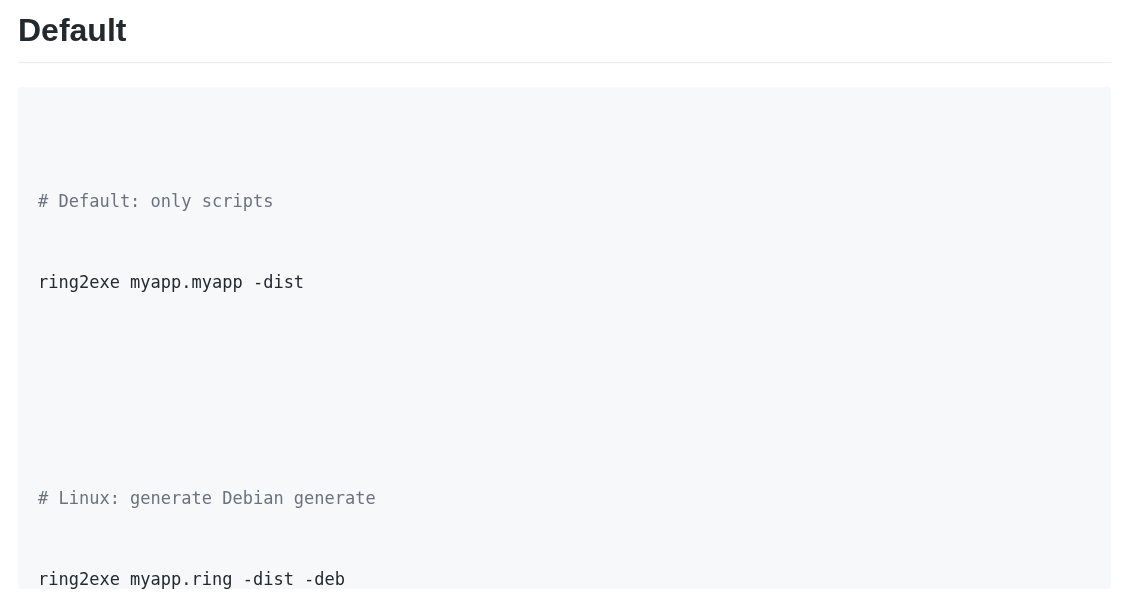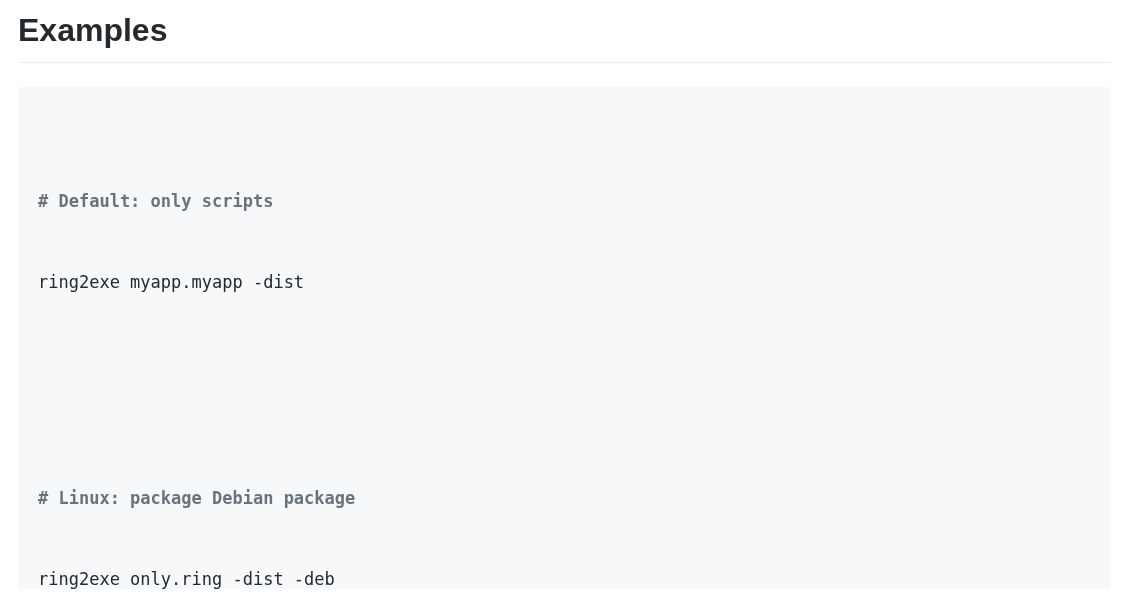--- a/index.html
+++ b/index.html
@@ -51,42 +51,41 @@
   }
   .code-group {
     margin-bottom: 27px;
   }
   .code-group:last-child {
     margin-bottom: 0;
   }
   .code-comment {
     color: var(--comment-color);
     white-space: pre;
-    font-weight: bold;
   }
   .code-command {
     color: var(--command-color);
     white-space: pre;
   }
 </style>
 </head>
 <body>
 
 <div class="page">
 
-  <h1 class="page-title">Examples</h1>
+  <h1 class="page-title">Default</h1>
 
   <div class="code-block">
     <pre>      <div class="code-group">
         <div class="code-comment"># Default: only scripts</div>
         <div class="code-command">ring2exe myapp.myapp -dist</div>
       </div>
       <div class="code-group">
-        <div class="code-comment"># Linux: package Debian package</div>
-        <div class="code-command">ring2exe only.ring -dist -deb</div>
+        <div class="code-comment"># Linux: generate Debian generate</div>
+        <div class="code-command">ring2exe myapp.ring -dist -deb</div>
       </div>
       
       
       
       
     </pre>
   </div>
 
 </div>
 

